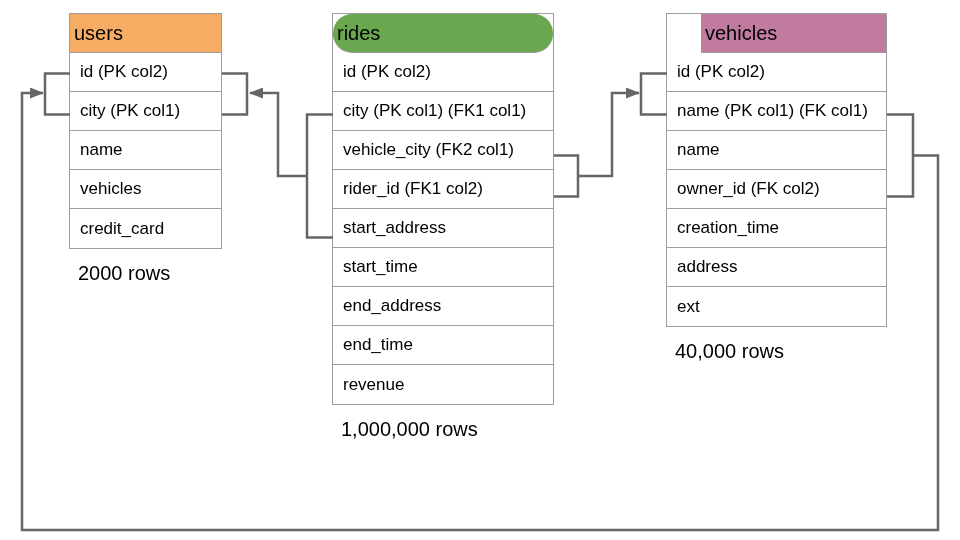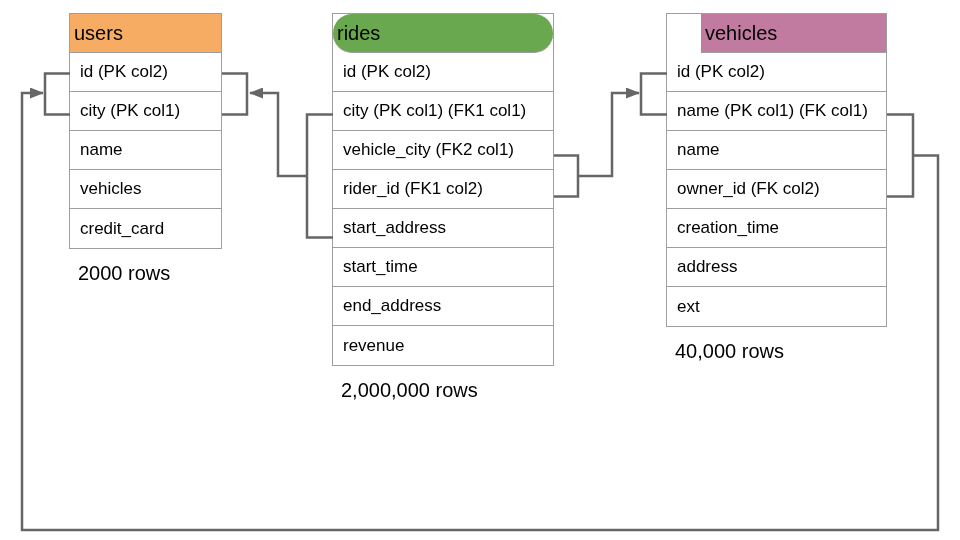--- a/index.html
+++ b/index.html
@@ -85,23 +85,24 @@
   <div class="tablewrap" id="rides-table">
     <div class="tbox">
       <div class="thead">rides</div>
       <div class="trow">id (PK col2)</div>
       <div class="trow">city (PK col1) (FK1 col1)</div>
       <div class="trow">vehicle_city (FK2 col1)</div>
       <div class="trow">rider_id (FK1 col2)</div>
       <div class="trow">start_address</div>
       <div class="trow">start_time</div>
       <div class="trow">end_address</div>
+      <div class="trow">end_time</div>
       <div class="trow">revenue</div>
     </div>
-    <div class="caption">2,000,000 rows</div>
+    <div class="caption">1,000,000 rows</div>
   </div>
 
   <div class="tablewrap" id="vehicles-table">
     <div class="tbox">
       <div class="thead">vehicles</div>
       <div class="trow">id (PK col2)</div>
       <div class="trow">name (PK col1) (FK col1)</div>
       <div class="trow">name</div>
       <div class="trow">owner_id (FK col2)</div>
       <div class="trow">creation_time</div>

